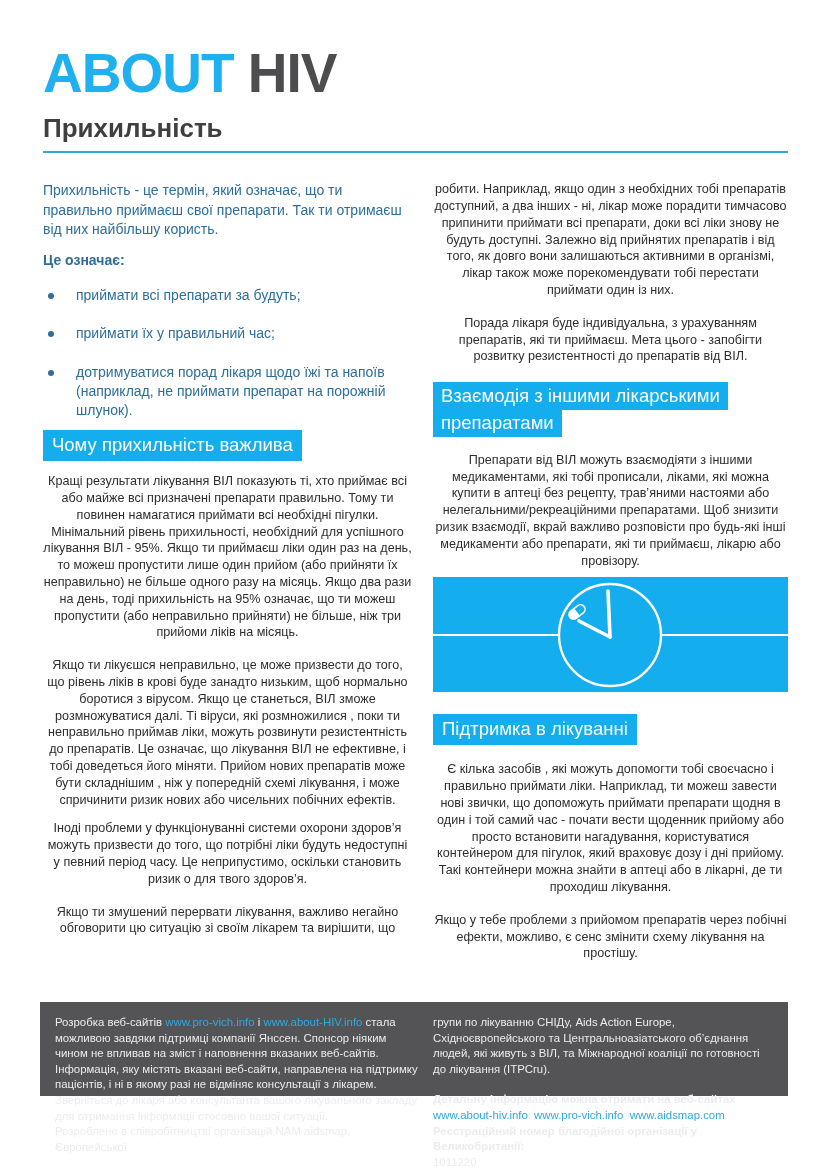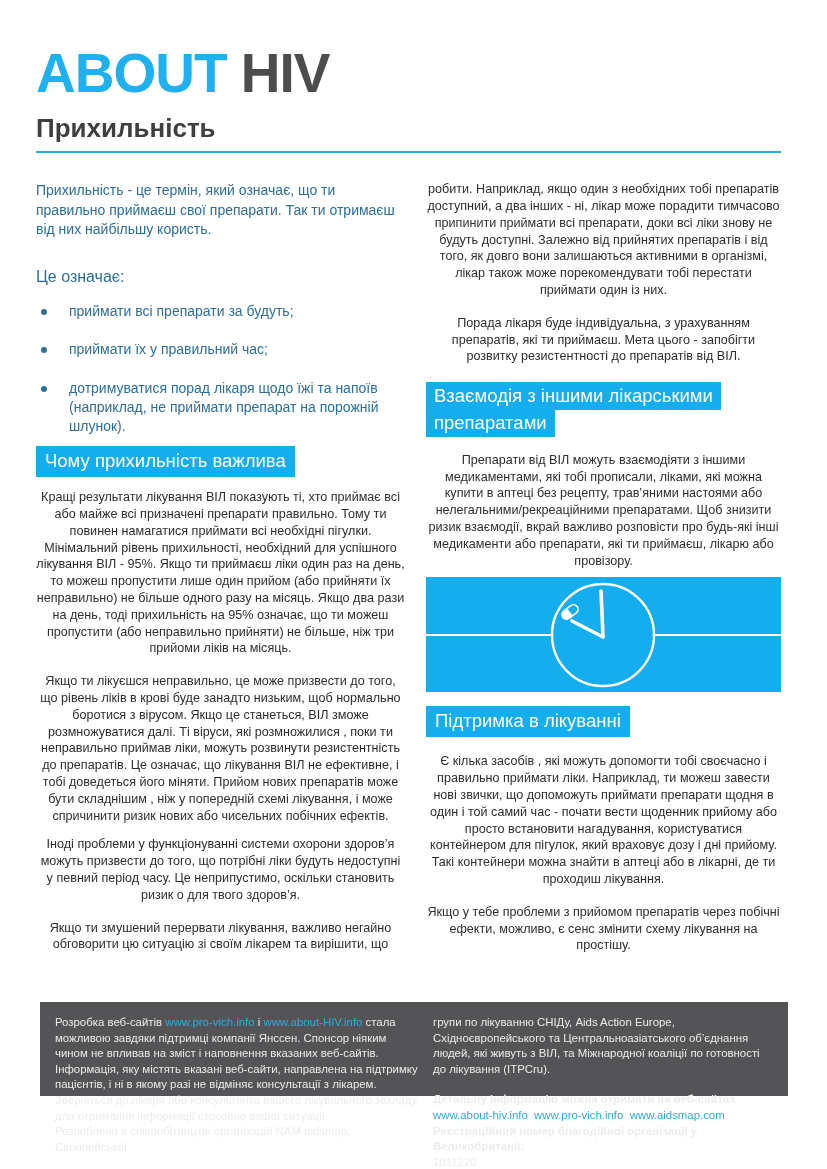--- a/index.html
+++ b/index.html
@@ -1,56 +1,56 @@
 <!DOCTYPE html>
 <html lang="uk"><head>
 <meta charset="utf-8">
 <style>
   html,body{margin:0;padding:0;background:#fff;}
   .page{
     position:relative;width:827px;height:1169px;background:#ffffff;
     font-family:"Liberation Sans","DejaVu Sans",sans-serif;overflow:hidden;
     color:#2e2e30;
   }
-  .content{position:absolute;left:36px;top:0;width:745px;}
+  .content{position:absolute;left:43px;top:0;width:745px;}
   h1{
     margin:46px 0 0 0;font-size:55px;line-height:1;font-weight:bold;letter-spacing:-1px;
   }
   .t-accent{color:#1fb0ef;}
   .t-rest{color:#4d4d4f;}
   .subtitle{
     margin:14px 0 0 0;font-size:26px;font-weight:bold;color:#3f3f41;line-height:1.05;
   }
   .rule{height:2px;background:#29abe2;margin-top:9px;width:745px;}
   .cols{display:flex;gap:21px;}
   .col-left{width:375px;padding-top:28px;}
   .col-right{width:355px;padding-top:28px;}
   .intro{color:#2d6e9b;font-size:14px;line-height:19.2px;margin:0;}
-  .means{color:#2d6e9b;font-size:16px;line-height:19.2px;margin:28px 0 0 0;}
+  .means{color:#2d6e9b;font-size:14px;line-height:19.2px;margin:12px 0 0 0;font-weight:bold;}
   ul.blue-list{list-style:none;margin:16px 0 0 0;padding:0;color:#2d6e9b;font-size:14px;line-height:19.2px;}
   ul.blue-list li{position:relative;padding-left:33px;margin-bottom:19px;}
   ul.blue-list li:last-child{margin-bottom:0;}
   ul.blue-list .dot{position:absolute;left:5px;top:7px;width:6px;height:6px;border-radius:50%;background:#2d6e9b;}
   .h-box{
     display:inline-block;background:#14adee;color:#ffffff;font-size:18.5px;line-height:1.3;
     padding:3px 9px 4px 9px;font-weight:normal;margin:0;
   }
   .h-box-inline{
     display:inline;background:#14adee;color:#ffffff;font-size:18.5px;line-height:1.42;
     padding:3px 8px 4px 8px;-webkit-box-decoration-break:clone;box-decoration-break:clone;
   }
   .h-wrap{max-width:320px;margin:0;}
   .mt-sec1{margin-top:10px;}
   .mt-sec2{margin-top:22px;}
   p.body{font-size:12.6px;line-height:16.8px;margin:16px 0 0 0;color:#2e2e30;text-align:center;}
   p.body.first{margin-top:12px;}
   .r-p1{margin-top:0 !important;}
   .h3-block{margin-top:18px;}
   .illus{display:block;margin-top:8px;}
-  .h-support{margin-top:14px;}
+  .h-support{margin-top:22px;}
   .footer{
     position:absolute;left:40px;top:1002px;width:748px;height:94px;background:#545457;
     box-sizing:border-box;padding:13px 15px;display:flex;gap:15px;
     color:#ececec;font-size:11.4px;line-height:15.6px;
   }
   .footer .fcol-l{width:363px;flex:0 0 363px;}
   .footer .fcol-r{flex:1;}
   .footer p{margin:0;}
   .footer .gap{margin-top:15px;}
   .seg-link{color:#2fa9de;}

